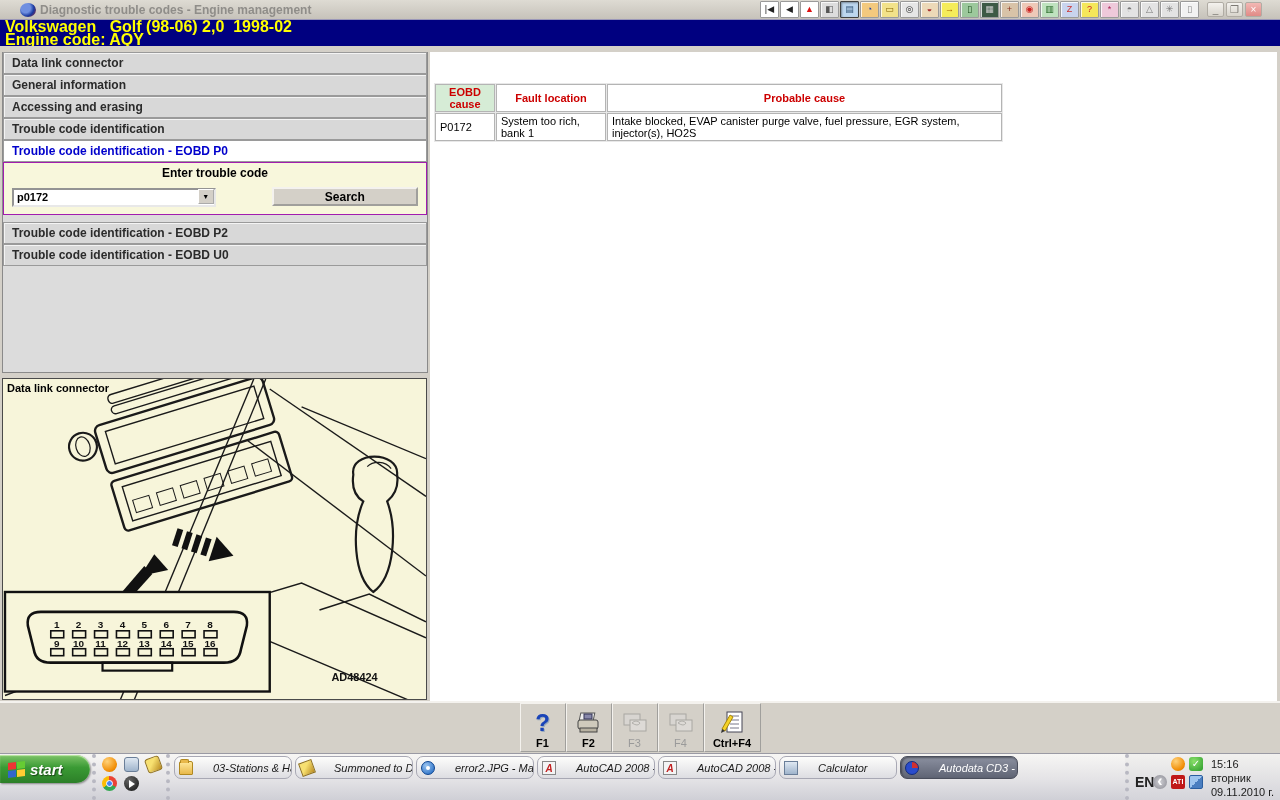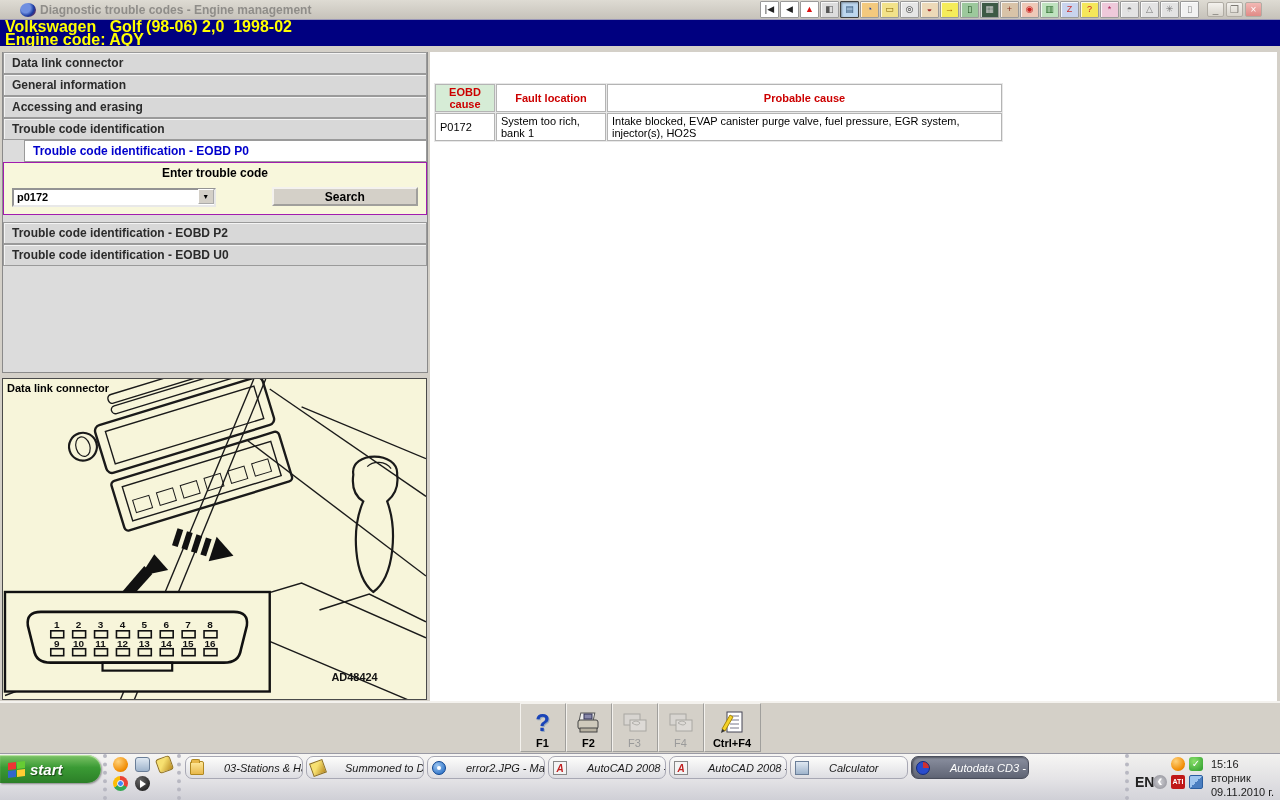--- a/index.html
+++ b/index.html
@@ -27,21 +27,21 @@
     font-size:16px; line-height:13px; padding-left:5px; white-space:pre; }
 
   
   .content { position:absolute; top:46px; left:0; right:0; bottom:47px; background:#d4d0c8; }
 
   .accordion { position:absolute; left:2px; top:6px; width:426px; height:321px;
     background:#dcdcdc; border:1px solid #8a8a8a; }
   .acc-item { height:22px; background:#d8d8d8; border:1px solid #9a9a9a; margin:-1px 0 1px 0;
     display:flex; align-items:center; padding-left:8px; font-size:12px; font-weight:bold;
     color:#2b2b2b; box-shadow:inset 1px 1px 0 #f4f4f4; cursor:pointer; }
-  .acc-item.selected { background:#ffffff; color:#0000cc; box-shadow:none;margin-left:21px; }
+  .acc-item.selected { background:#ffffff; color:#0000cc; box-shadow:none; }
 
   .search-panel { background:#f8f7dc; border:1px solid #a21caf; margin:-1px 0 8px 0;
     padding:1px 8px 8px 8px; }
   .search-title { text-align:center; font-size:12px; font-weight:bold; margin:2px 0 7px 0; }
   .search-row { display:flex; align-items:center; }
   .combo { position:relative; width:206px; height:19px; }
   .combo input { width:100%; height:19px; border:2px inset #e8e8e8; font-size:11px; font-weight:bold;
     padding:0 18px 0 3px; font-family:inherit; }
   .combo-arrow { position:absolute; right:2px; top:2px; width:16px; height:15px;
     background:#d4d0c8; border:1px outset #fff; font-size:7px; line-height:14px; text-align:center; }
@@ -73,21 +73,21 @@
   .fbtn .lbl { font-size:11px; font-weight:bold; color:#000; }
   .fbtn.disabled { cursor:default; }
   .fbtn.disabled .lbl { color:#9a9a9a; font-weight:normal; }
   .fbtn.disabled .icn { opacity:.45; filter:grayscale(1); }
   .help-q { font-size:24px; font-weight:bold; color:#1a44b8; text-shadow:1px 1px 0 #9ab; }
 
   
   .taskbar { position:absolute; left:0; right:0; bottom:0; height:47px;
     background:linear-gradient(#f7f6f4 0%,#e4e3e6 55%,#cfcfd6 100%);
     border-top:1px solid #9a9aa4; display:flex; align-items:flex-start; }
-  .start-btn { height:28px; width:101px; margin:1px 2px 0 0; border-radius:0 14px 14px 0;
+  .start-btn { height:28px; width:90px; margin:1px 2px 0 0; border-radius:0 14px 14px 0;
     background:linear-gradient(#7ec468,#3a9a34 45%,#2c7f28); display:flex; align-items:center;
     box-shadow:inset 0 1px 1px #bfe8a8, 1px 1px 2px rgba(0,0,0,.4); cursor:pointer; }
   .win-flag { width:17px; height:15px; margin:0 5px 0 8px; display:grid;
     grid-template-columns:1fr 1fr; grid-template-rows:1fr 1fr; gap:1px; transform:skewY(-6deg); }
   .win-flag i:nth-child(1){background:#e33;} .win-flag i:nth-child(2){background:#6c3;}
   .win-flag i:nth-child(3){background:#36c;} .win-flag i:nth-child(4){background:#fc3;}
   .start-label { color:#fff; font-style:italic; font-weight:bold; font-size:15px;
     text-shadow:1px 1px 1px rgba(0,0,0,.5); }
   .qlaunch { width:78px; height:100%; padding:3px 4px 0 6px; display:flex; flex-wrap:wrap;
     gap:4px 7px; align-content:flex-start;

